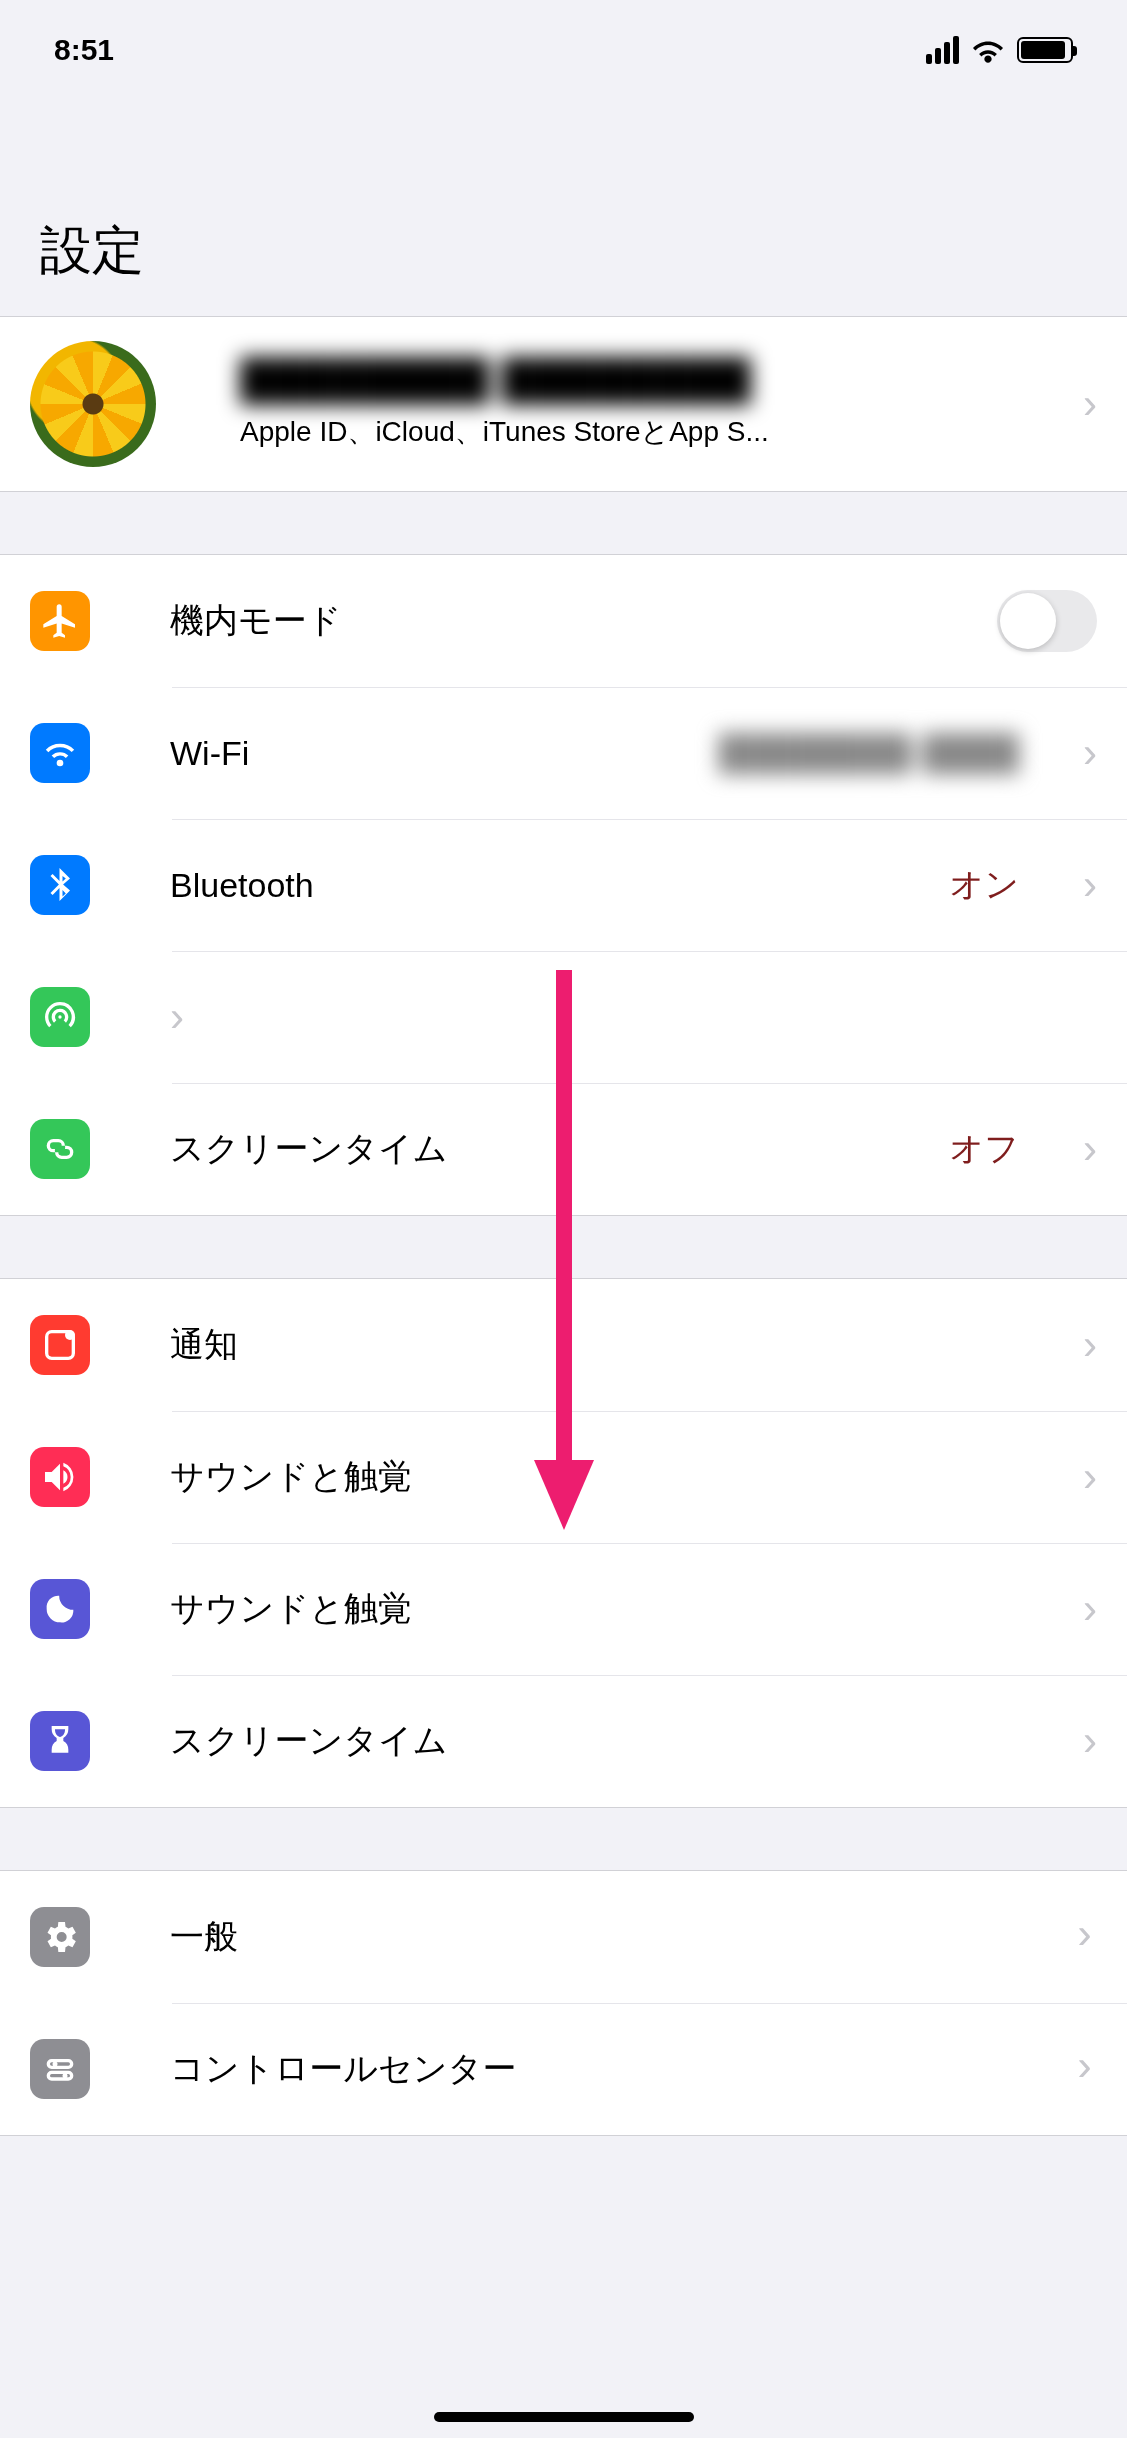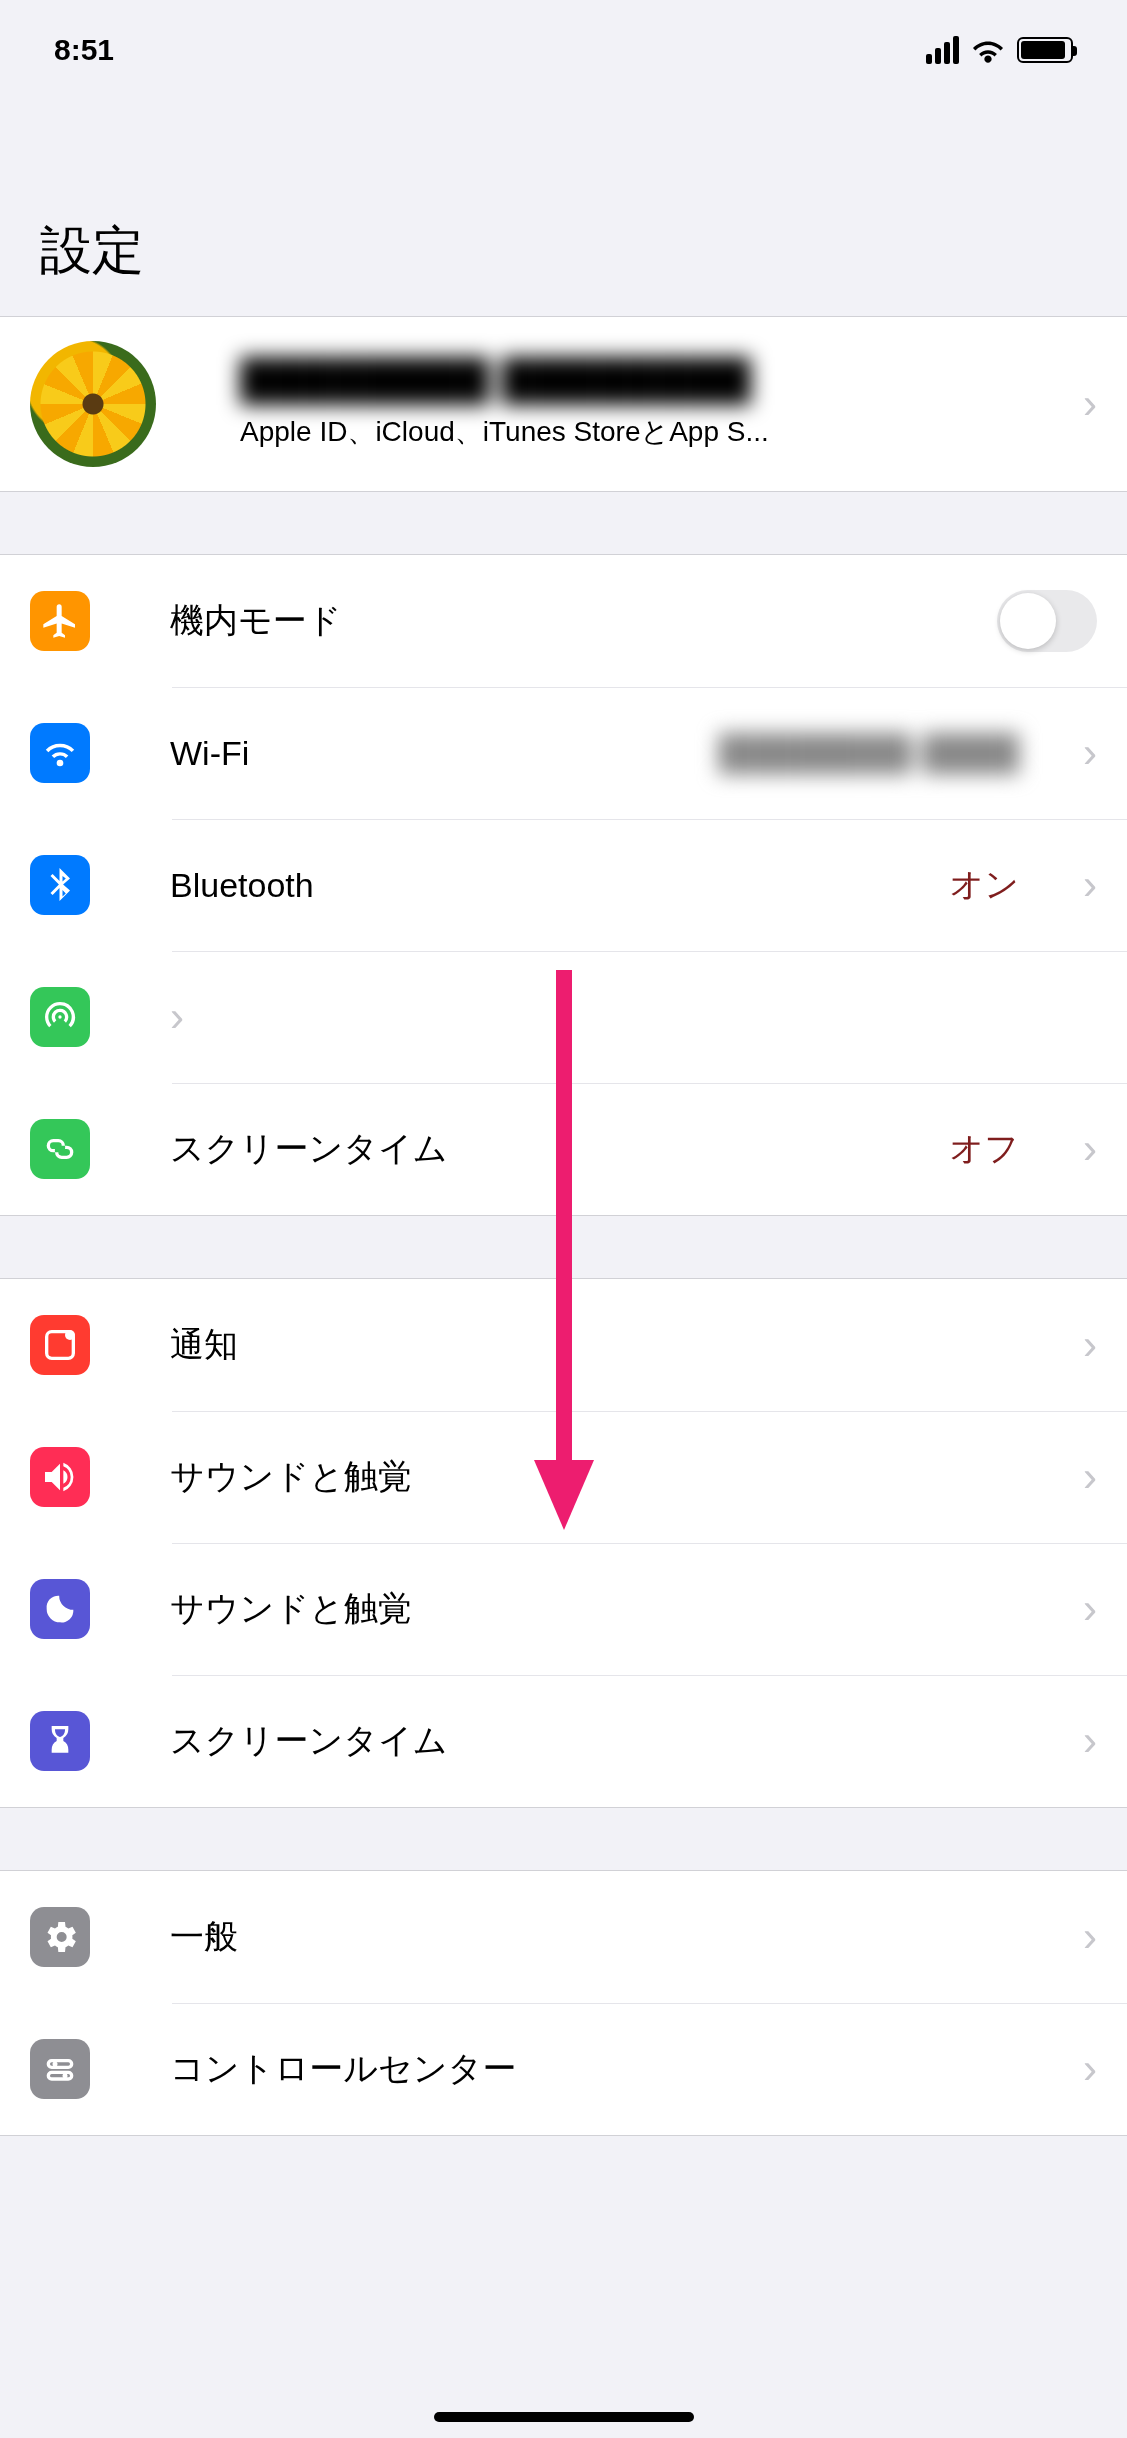--- a/index.html
+++ b/index.html
@@ -31,21 +31,21 @@
   .battery {
     width:56px; height:26px; border:2.5px solid #000; border-radius:6px; position:relative;
   }
   .battery::after{ content:""; position:absolute; right:-6px; top:7px; width:4px; height:10px; background:#000; border-radius:0 3px 3px 0;}
   .battery .fill{ position:absolute; left:2px; top:2px; bottom:2px; width:44px; background:#000; border-radius:3px;}
   
   .title-area { padding: 116px 40px 30px; }
   .page-title { font-size: 52px; font-weight: 400; }
   
   .group { background:#fff; border-top:1px solid #d1d1d6; border-bottom:1px solid #d1d1d6; margin-bottom:62px;}
-  .group.no-mb{margin-bottom:16px;}
+  .group.no-mb{margin-bottom:16px;font-family:Liberation Mono, monospace;}
   .row {
     display:flex; align-items:center; min-height:132px; padding: 0 30px 0 30px;
     position:relative;
     gap:48px;
   }
   .row + .row::before{
     content:""; position:absolute; top:0; left:172px; right:0; height:1px; background:#e5e5ea;
   }
   .profile-row { min-height: 168px; padding: 24px 30px; }
   .avatar {

